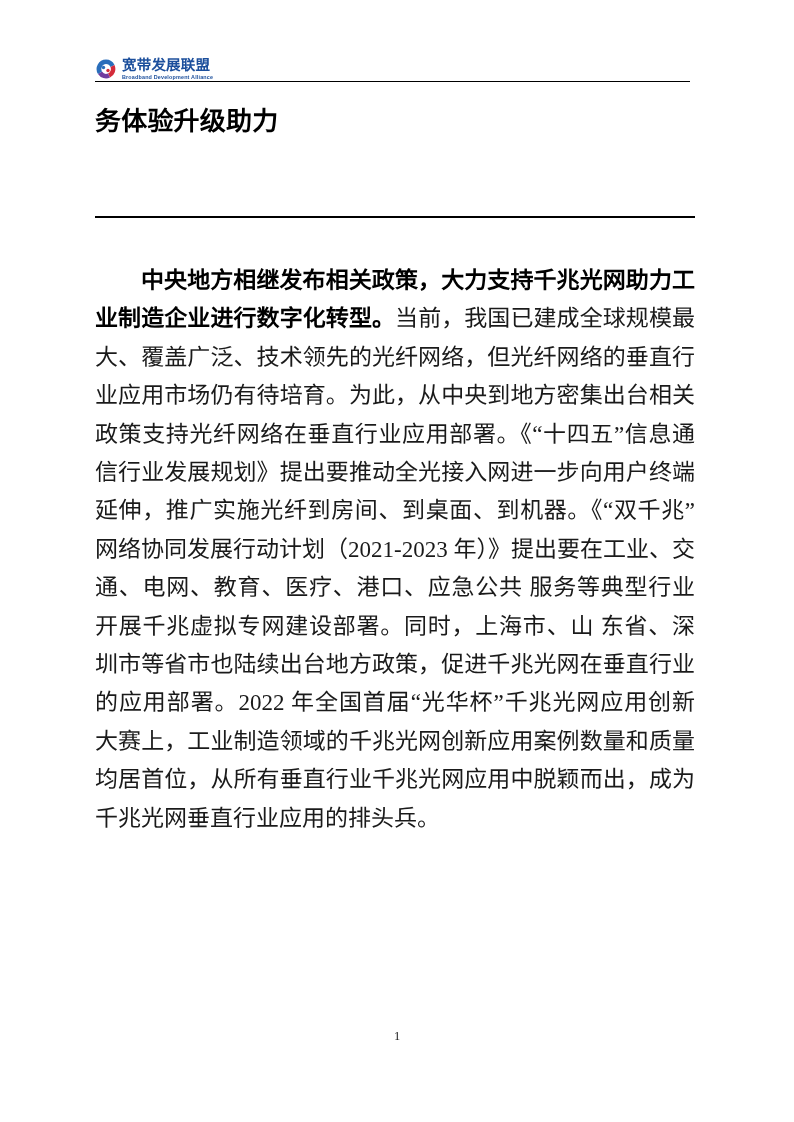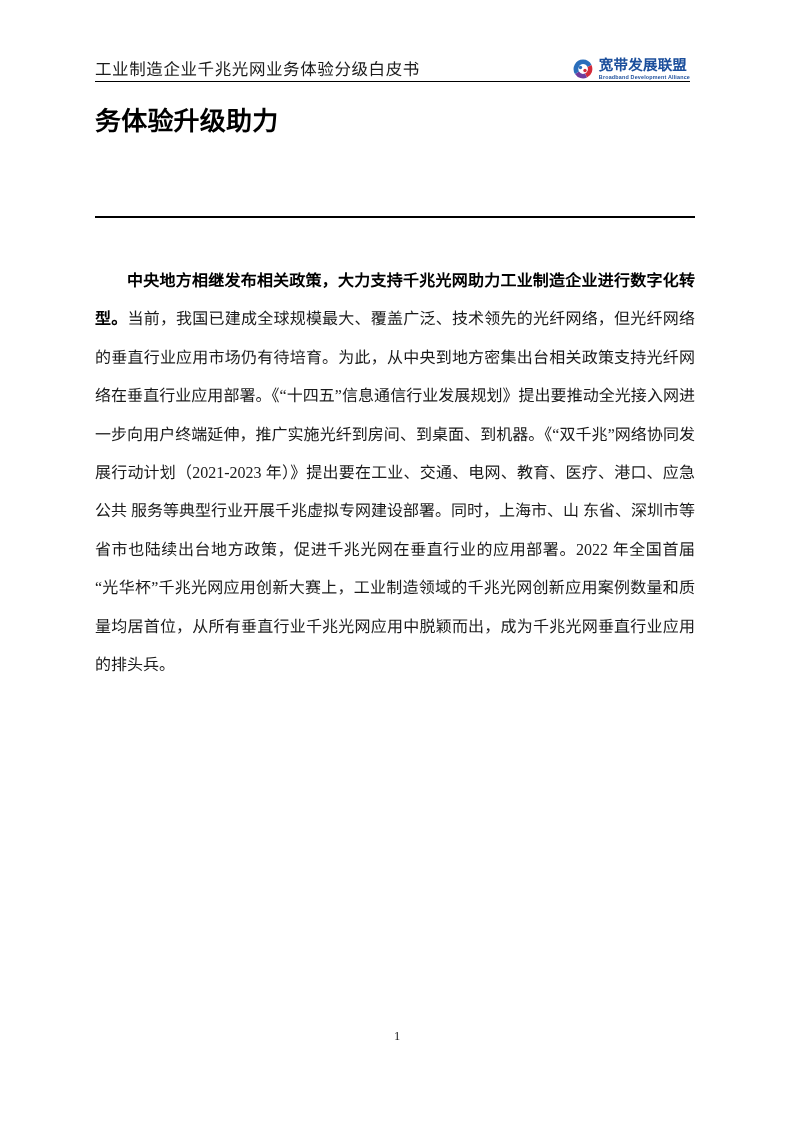--- a/index.html
+++ b/index.html
@@ -127,21 +127,21 @@
     border-top: 2.6px solid #000000;
   }
 
   
   .body-text {
     position: absolute;
     left: 95px;
     top: 262px;
     width: 600px;
     font-family: "Liberation Serif", "DejaVu Serif", serif;
-    font-size: 16px;
+    font-size: 23px;
     line-height: 38.4px;
     color: #1a1a1a;
     text-align: justify;
     text-justify: inter-ideograph;
   }
   .body-text p {
     margin: 0 0 0 0;
     text-indent: 2em;
     text-align: justify;
   }
@@ -167,21 +167,20 @@
     font-size: 12.5px;
     color: #1a1a1a;
   }
 </style>
 </head>
 <body>
 
 <div class="page">
 
   <div class="header">
-    <div class="header-title">工业制造企业千兆光网业务体验分级白皮书</div>
 
     <div class="header-logo">
       <svg class="logo-mark" viewBox="0 0 44 44">
         <circle cx="22" cy="22" r="21" fill="#ffffff"></circle>
         <path d="M22 3 A19 19 0 0 1 39 14 L31 18 A10 10 0 0 0 22 12 Z" fill="#2a6ebb"></path>
         <path d="M39 14 A19 19 0 0 1 30 39 L26 31 A10 10 0 0 0 31 18 Z" fill="#d42b3a"></path>
         <path d="M30 39 A19 19 0 0 1 6 32 L14 27 A10 10 0 0 0 26 31 Z" fill="#6f3c9e"></path>
         <path d="M6 32 A19 19 0 0 1 22 3 L22 12 A10 10 0 0 0 14 27 Z" fill="#2a6ebb"></path>
         <circle cx="22" cy="22" r="7.5" fill="#ffffff"></circle>
         <circle cx="17" cy="19" r="3.4" fill="#2a6ebb"></circle>

